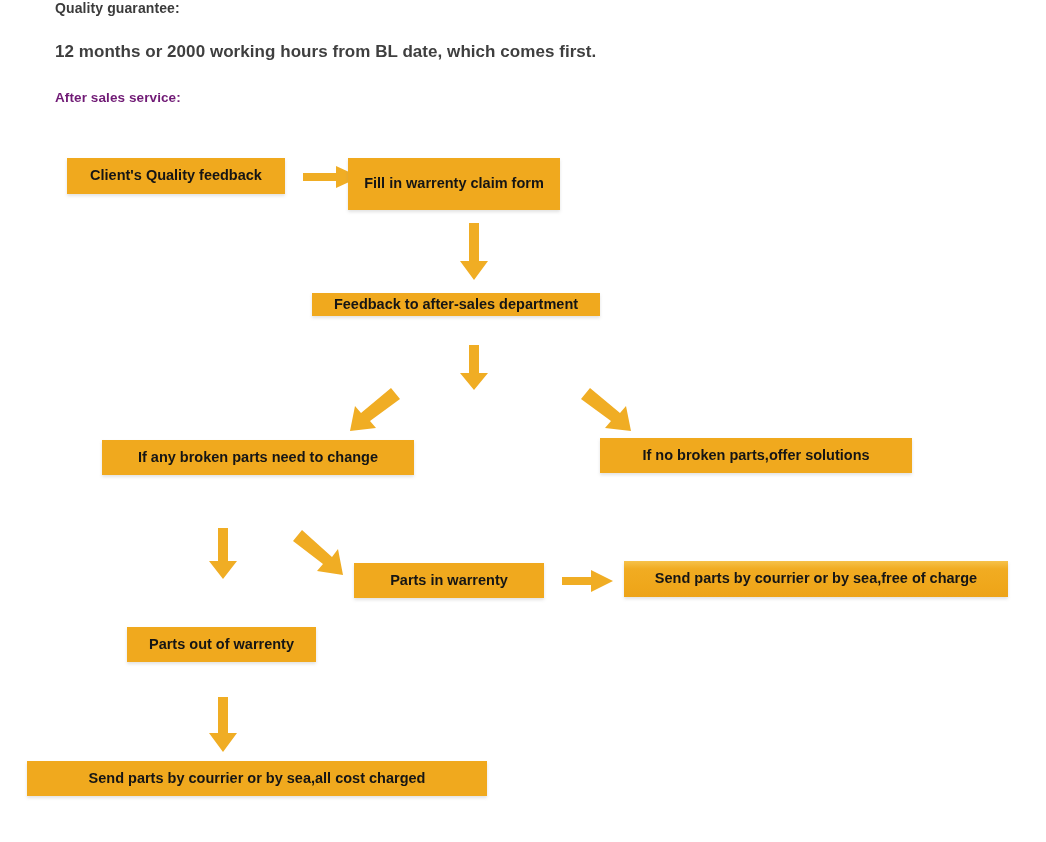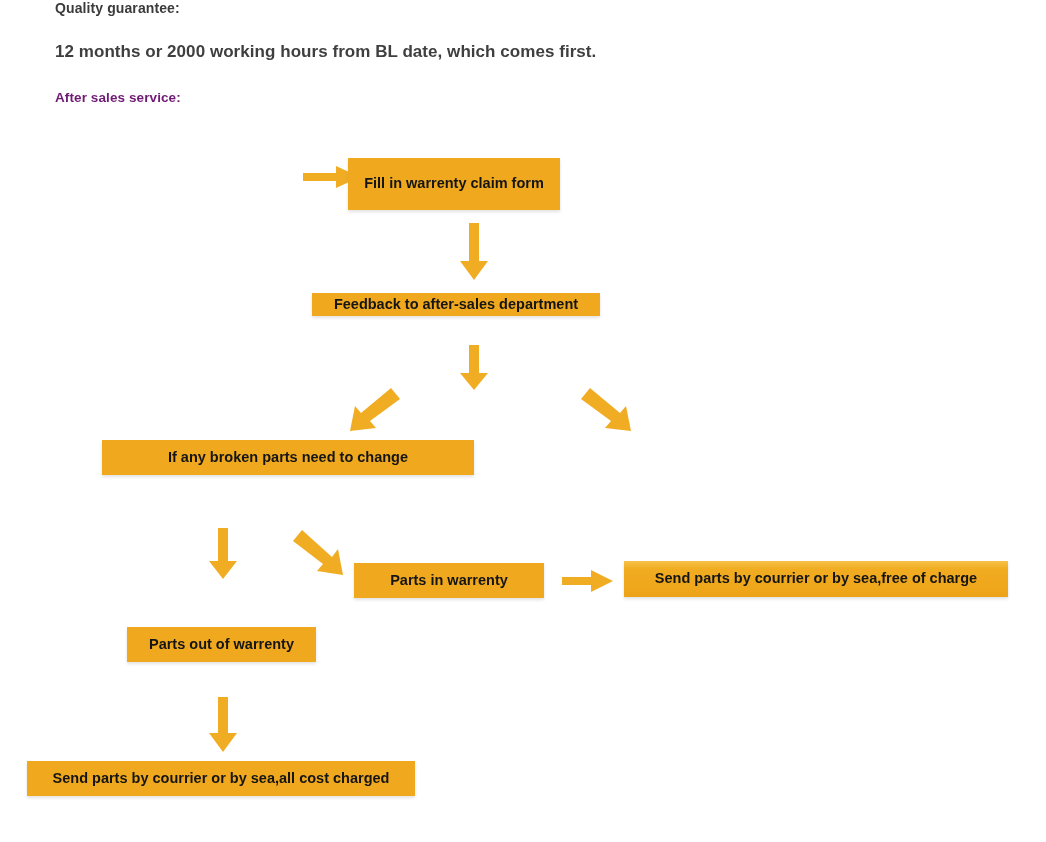--- a/index.html
+++ b/index.html
@@ -89,20 +89,23 @@
 <body>
 
 <div class="heading">Quality guarantee:</div>
 
 <div class="bodyline">12 months or 2000 working hours from BL date, which comes first.</div>
 
 <div class="subheading">After sales service:</div>
 
 <div id="flow">
 
+  <div class="node" style="left:67px; top:158px; width:218px; height:36px;">
+    <span>Client's Quality feedback</span>
+  </div>
 
   <div class="arrow" style="left:303px; top:165px;">
     <svg width="58" height="24" viewBox="0 0 58 24" aria-hidden="true">
       <polygon points="0,8 33,8 33,1 57,12 33,23 33,16 0,16" fill="#F0AD24"></polygon>
     </svg>
   </div>
 
   <div class="node" style="left:348px; top:158px; width:212px; height:52px;">
     <span>Fill in warrenty claim form</span>
   </div>
@@ -128,24 +131,27 @@
       <polygon points="46,0 55,11 25,33 31,40 5,43 10,18 16,25" fill="#F0AD24"></polygon>
     </svg>
   </div>
 
   <div class="arrow" style="left:580px; top:388px;">
     <svg width="56" height="45" viewBox="0 0 56 45" aria-hidden="true">
       <polygon points="10,0 1,11 31,33 25,40 51,43 46,18 40,25" fill="#F0AD24"></polygon>
     </svg>
   </div>
 
-  <div class="node" style="left:102px; top:440px; width:372px; height:35px;">
+  <div class="node" style="left:102px; top:440px; width:312px; height:35px;">
     <span>If any broken parts need to change</span>
   </div>
 
+  <div class="node" style="left:600px; top:438px; width:312px; height:35px;">
+    <span>If no broken parts,offer solutions</span>
+  </div>
 
   <div class="arrow" style="left:208px; top:528px;">
     <svg width="30" height="52" viewBox="0 0 30 52" aria-hidden="true">
       <polygon points="10,0 20,0 20,33 29,33 15,51 1,33 10,33" fill="#F0AD24"></polygon>
     </svg>
   </div>
 
   <div class="arrow" style="left:292px; top:530px;">
     <svg width="56" height="48" viewBox="0 0 56 48" aria-hidden="true">
       <polygon points="10,0 1,11 31,34 25,41 51,45 46,19 40,27" fill="#F0AD24"></polygon>
@@ -169,17 +175,17 @@
   <div class="node glossy" style="left:624px; top:561px; width:384px; height:36px;">
     <span>Send parts by courrier or by sea,free of charge</span>
   </div>
 
   <div class="arrow" style="left:208px; top:697px;">
     <svg width="30" height="56" viewBox="0 0 30 56" aria-hidden="true">
       <polygon points="10,0 20,0 20,36 29,36 15,55 1,36 10,36" fill="#F0AD24"></polygon>
     </svg>
   </div>
 
-  <div class="node" style="left:27px; top:761px; width:388px; height:35px;">
+  <div class="node" style="left:27px; top:761px; width:460px; height:35px;">
     <span>Send parts by courrier or by sea,all cost charged</span>
   </div>
 
 </div>
 
 </body></html>

